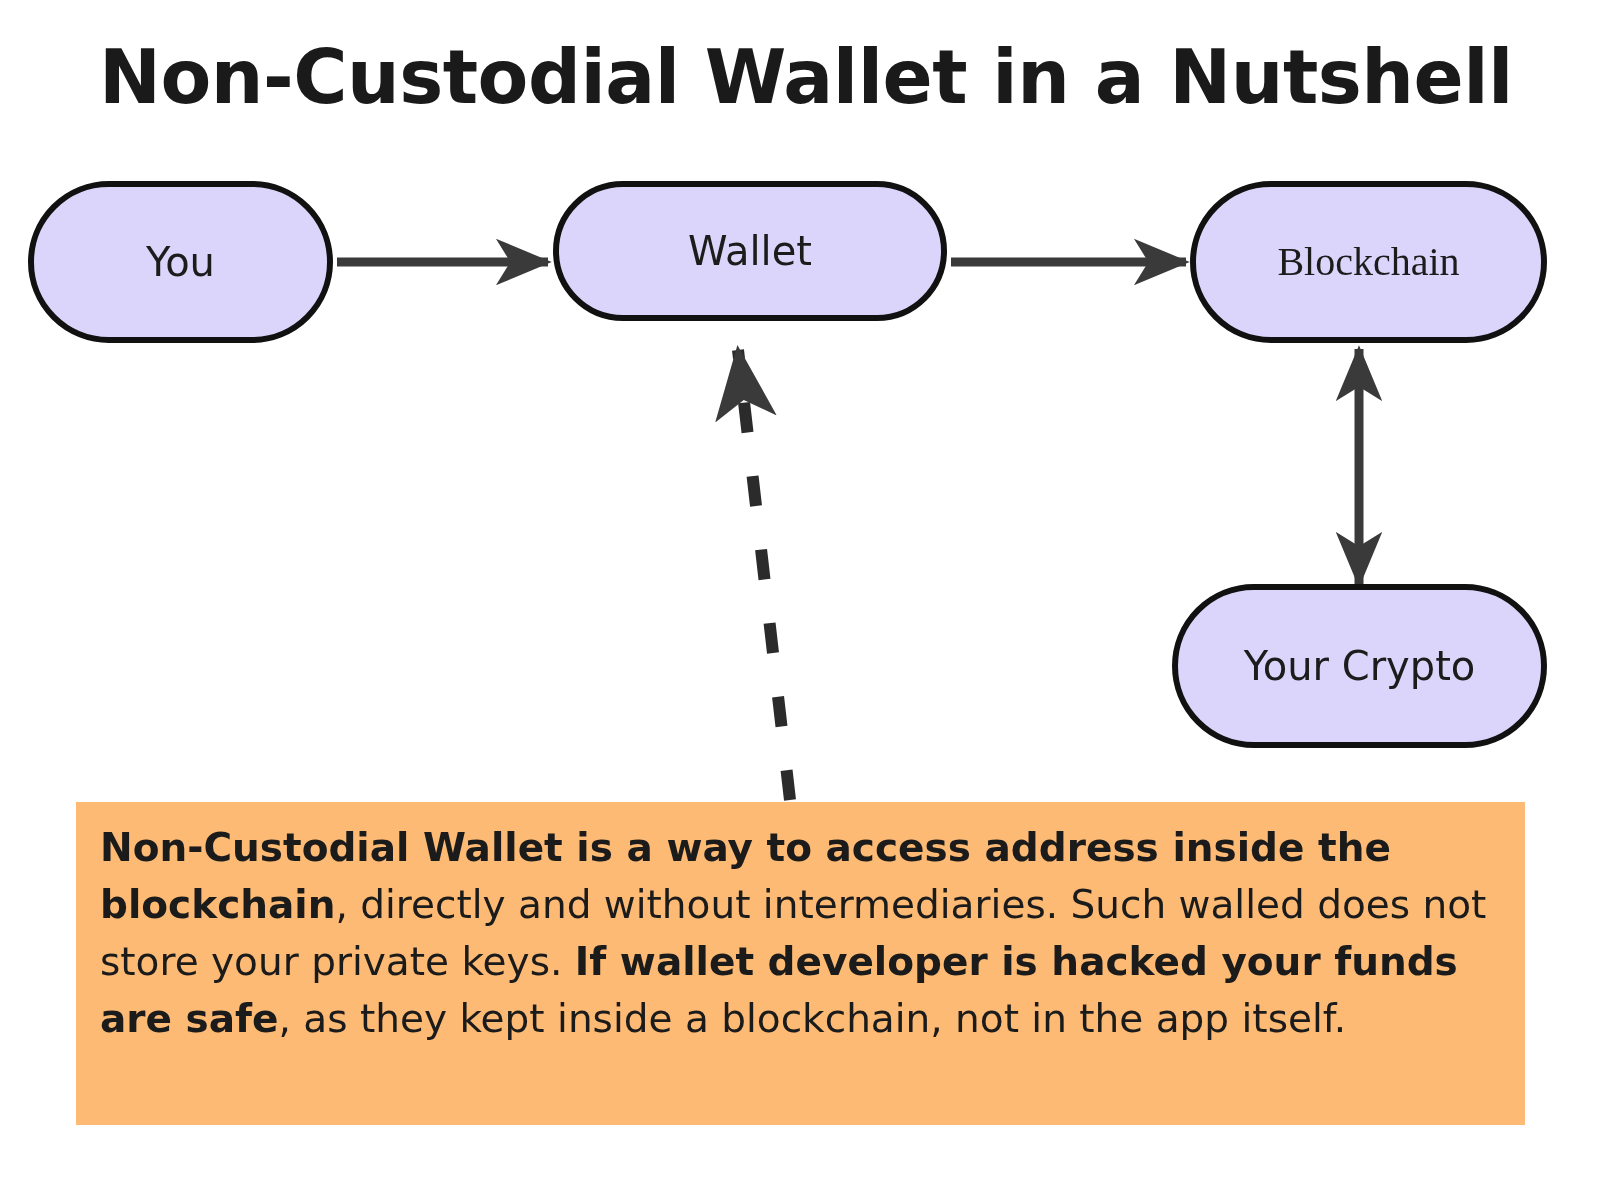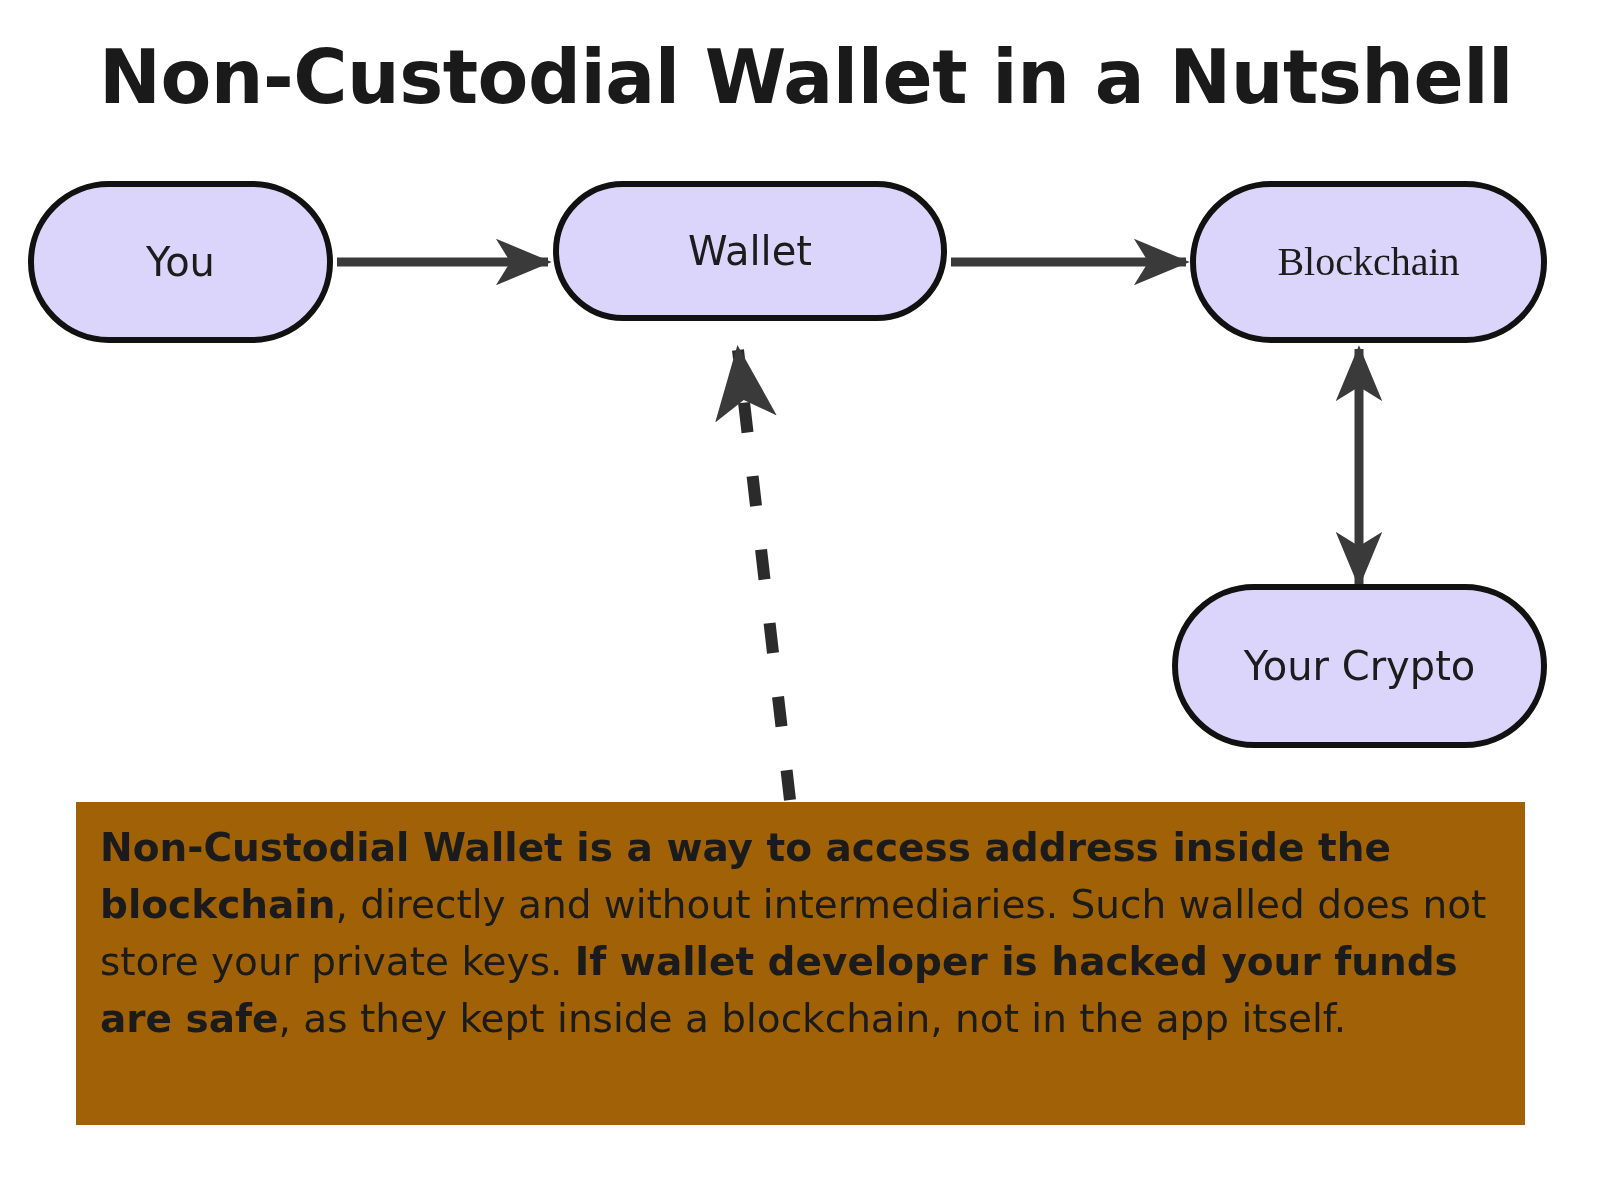--- a/index.html
+++ b/index.html
@@ -74,21 +74,21 @@
   }
 
   
   .callout {
     position: absolute;
     left: 76px;
     top: 802px;
     width: 1449px;
     height: 323px;
     box-sizing: border-box;
-    background: #a16207;
+    background: #fdba74;
     padding: 18px 24px 10px 24px;
     font-family: "DejaVu Sans", sans-serif;
     font-size: 39px;
     line-height: 1.46;
     color: #1b1b1b;
   }
   .callout b { font-weight: 700; }
 </style>
 </head>
 <body>

